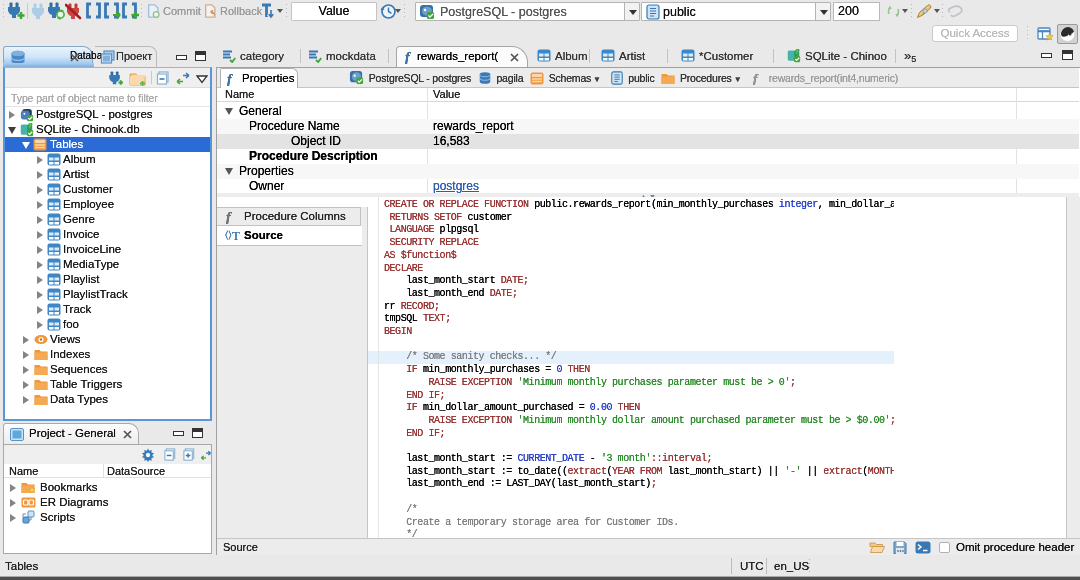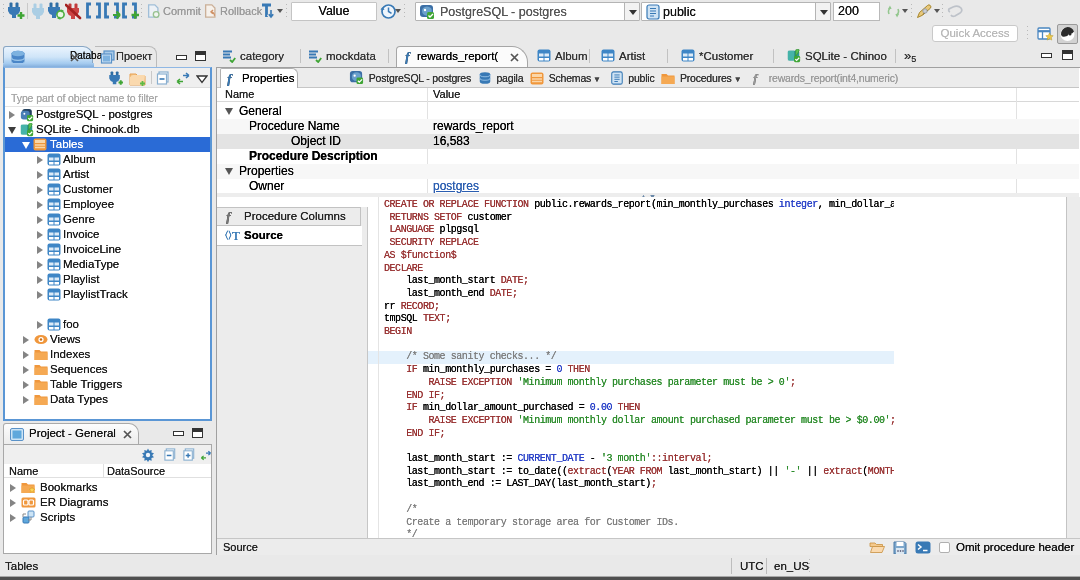--- a/index.html
+++ b/index.html
@@ -382,20 +382,31 @@
     <div class="trow" style="top:180px;">
       <div class="arr-c" style="left:32px;"></div>
       <svg class="icon" style="left:42px;top:1px;" width="14" height="13" viewBox="0 0 14 13">
           <rect x="0.5" y="0.5" width="13" height="12" rx="2" fill="#3e86c6"></rect>
           <rect x="2" y="4.5" width="4.5" height="3" fill="#ddebf7"></rect>
           <rect x="7.5" y="4.5" width="4.5" height="3" fill="#ddebf7"></rect>
           <rect x="2" y="9" width="4.5" height="2.5" fill="#fff"></rect>
           <rect x="7.5" y="9" width="4.5" height="2.5" fill="#fff"></rect>
         </svg>
       <span style="position:absolute;left:58px;">PlaylistTrack</span>
+    </div>
+    <div class="trow" style="top:195px;">
+      <div class="arr-c" style="left:32px;"></div>
+      <svg class="icon" style="left:42px;top:1px;" width="14" height="13" viewBox="0 0 14 13">
+          <rect x="0.5" y="0.5" width="13" height="12" rx="2" fill="#3e86c6"></rect>
+          <rect x="2" y="4.5" width="4.5" height="3" fill="#ddebf7"></rect>
+          <rect x="7.5" y="4.5" width="4.5" height="3" fill="#ddebf7"></rect>
+          <rect x="2" y="9" width="4.5" height="2.5" fill="#fff"></rect>
+          <rect x="7.5" y="9" width="4.5" height="2.5" fill="#fff"></rect>
+        </svg>
+      <span style="position:absolute;left:58px;">Track</span>
     </div>
     <div class="trow" style="top:210px;">
       <div class="arr-c" style="left:32px;"></div>
       <svg class="icon" style="left:42px;top:1px;" width="14" height="13" viewBox="0 0 14 13">
           <rect x="0.5" y="0.5" width="13" height="12" rx="2" fill="#3e86c6"></rect>
           <rect x="2" y="4.5" width="4.5" height="3" fill="#ddebf7"></rect>
           <rect x="7.5" y="4.5" width="4.5" height="3" fill="#ddebf7"></rect>
           <rect x="2" y="9" width="4.5" height="2.5" fill="#fff"></rect>
           <rect x="7.5" y="9" width="4.5" height="2.5" fill="#fff"></rect>
         </svg>

